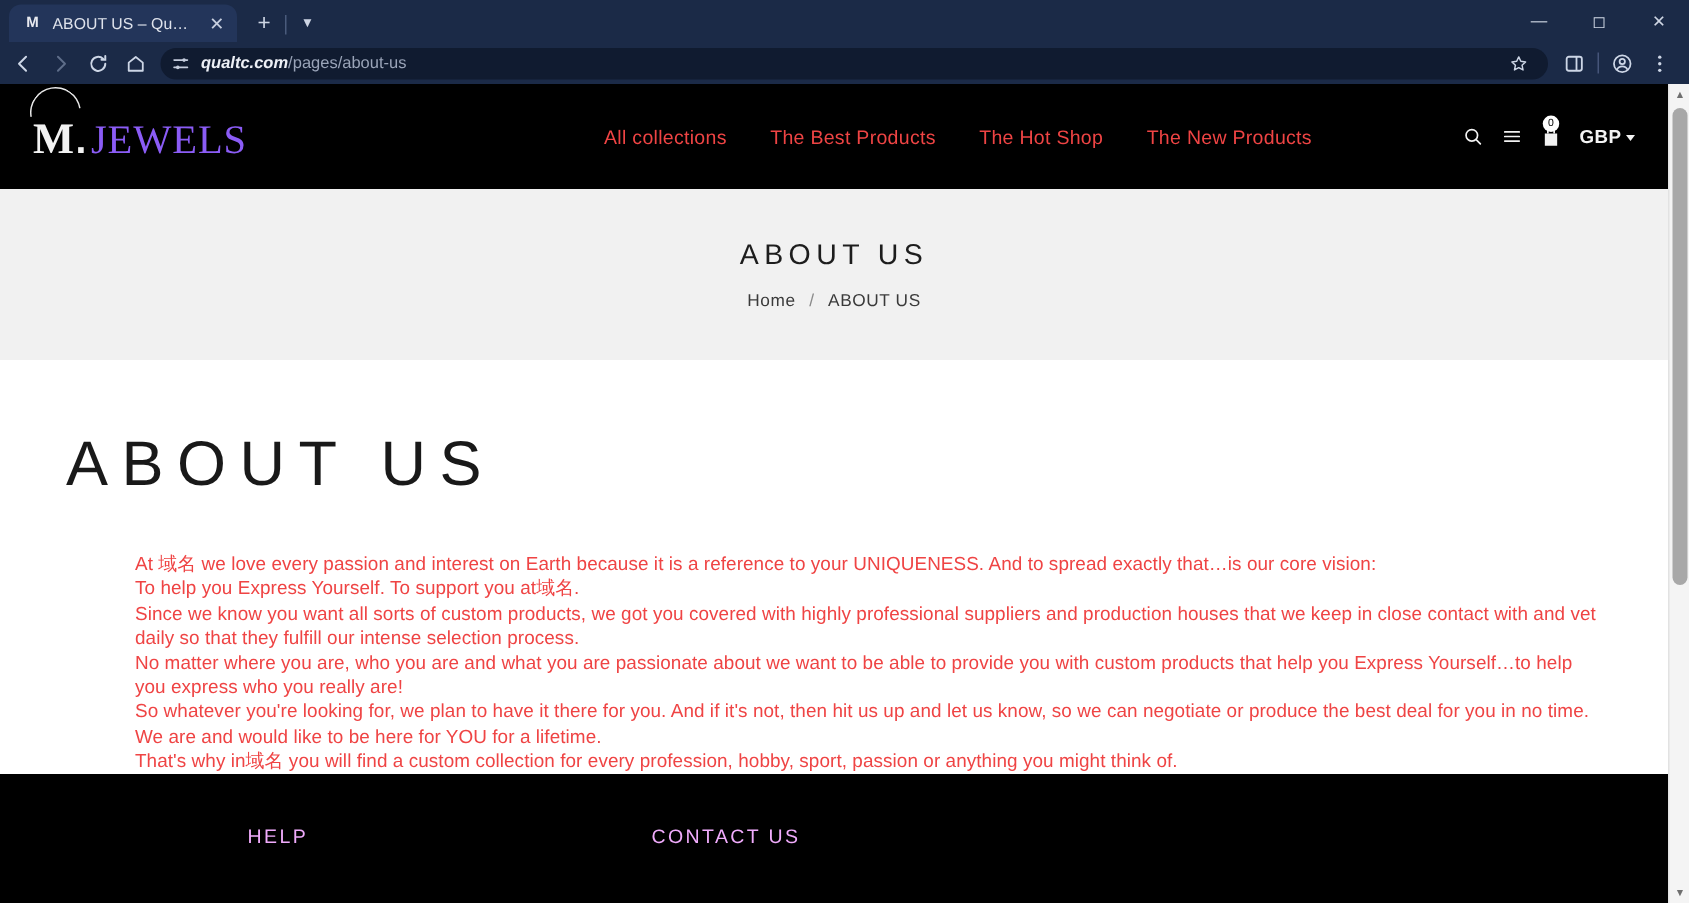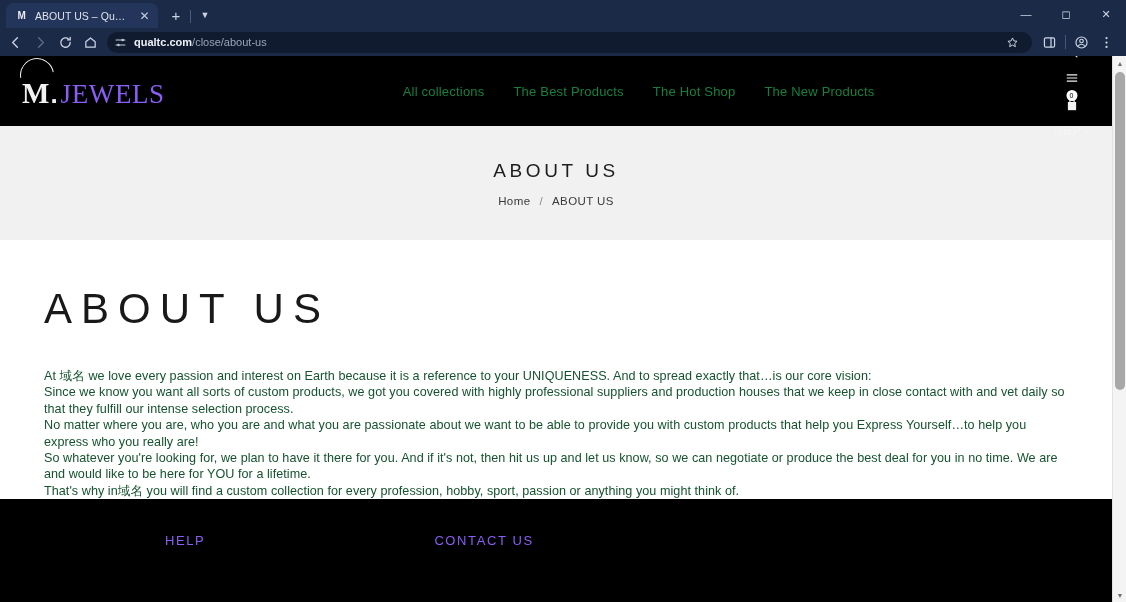--- a/index.html
+++ b/index.html
@@ -135,21 +135,21 @@
     color: #c5cddd;
   }
   .omni-url {
     font-size: 11px;
     color: #9aa4b8;
     white-space: nowrap;
     overflow: hidden;
     flex: 1 1 auto;
     min-width: 0;
   }
-  .omni-url b { color: #edf0f6; font-weight: 600; }
+  .omni-url b { color: #edf0f6; font-weight: 600; font-style: italic; }
   .omni-star {
     width: 20px; height: 20px;
     flex: 0 0 20px;
     display: flex; align-items: center; justify-content: center;
     color: #cdd6e6;
   }
   .tb-divider {
     width: 1px; height: 14px;
     background: #46557a;
     margin: 0 3px;
@@ -219,31 +219,30 @@
     font-weight: 400;
   }
   .main-nav {
     display: flex;
     align-items: center;
     gap: 29px;
     margin-left: 238px;
   }
   .nav-link {
     font-size: 13px;
-    color: #15803d;
+    color: #ef4444;
     letter-spacing: 0.2px;
     white-space: nowrap;
   }
   .header-tools {
     margin-left: auto;
     display: flex;
     align-items: center;
     gap: 12px;
     padding-right: 8px;
-    flex-direction: column;
   }
   .ht-icon {
     color: #f2f2f2;
     display: flex;
     align-items: center;
     justify-content: center;
   }
   .cart-wrap { position: relative; display: flex; align-items: center; }
   .cart-badge {
     position: absolute;
@@ -310,40 +309,41 @@
     font-size: 42px;
     font-weight: 300;
     letter-spacing: 9px;
     color: #191919;
     line-height: 1;
     margin-bottom: 38px;
   }
   .article-body p {
     font-size: 12.6px;
     line-height: 16.4px;
-    color: #14532d;
+    color: #ef4444;
     letter-spacing: 0.05px;
+    margin-left: 46px;
   }
 
   
   .site-footer {
     background: #000000;
     min-height: 120px;
     padding: 34px 0 0 0;
     display: flex;
   }
   .footer-col {
     color: #d4d4d4;
   }
   .footer-col.help { margin-left: 165px; }
   .footer-col.contact { margin-left: 229px; }
   .footer-heading {
     font-size: 13px;
     letter-spacing: 1.6px;
-    color: #8b5cf6;
+    color: #f0abfc;
     font-weight: 400;
   }
 
   
   .pg-scrollbar {
     position: absolute;
     top: 0; right: 0;
     width: 14px;
     height: 546px;
     background: #f4f4f4;
@@ -415,21 +415,21 @@
     </div>
 
     <div class="omnibox">
       <span class="omni-lead">
         <svg width="13" height="13" viewBox="0 0 16 16" fill="none" stroke="currentColor" stroke-width="1.3" stroke-linecap="round">
           <path d="M2.5 5h7M12 5h1.5M2.5 11h2M7 11h6.5"></path>
           <circle cx="10.7" cy="5" r="1.5" fill="currentColor" stroke="none"></circle>
           <circle cx="5.6" cy="11" r="1.5" fill="currentColor" stroke="none"></circle>
         </svg>
       </span>
-      <span class="omni-url"><b>qualtc.com</b><span>/close/about-us</span></span>
+      <span class="omni-url"><b>qualtc.com</b><span>/pages/about-us</span></span>
       <span class="omni-star">
         <svg width="13" height="13" viewBox="0 0 16 16" fill="none" stroke="currentColor" stroke-width="1.2" stroke-linejoin="round">
             <path d="M8 2.4l1.7 3.6 3.9.5-2.9 2.7.8 3.9L8 11.2 4.5 13.1l.8-3.9-2.9-2.7 3.9-.5z"></path>
           </svg>
       </span>
     </div>
 
     <div class="tb-icon">
       <svg width="15" height="15" viewBox="0 0 16 16" fill="none" stroke="currentColor" stroke-width="1.3" stroke-linejoin="round">
           <rect x="2.6" y="3" width="10.8" height="10" rx="1.6"></rect>
@@ -511,20 +511,21 @@
         <a>Home</a>
         <span class="sep">/</span>
         <span>ABOUT US</span>
       </div>
     </section>
 
     <main class="article">
       <h2 class="article-title">ABOUT US</h2>
       <div class="article-body">
         <p>At 域名 we love every passion and interest on Earth because it is a reference to your UNIQUENESS. And to spread exactly that…is our core vision:</p>
+        <p>To help you Express Yourself. To support you at域名.</p>
         <p>Since we know you want all sorts of custom products, we got you covered with highly professional suppliers and production houses that we keep in close contact with and vet daily so that they fulfill our intense selection process.</p>
         <p>No matter where you are, who you are and what you are passionate about we want to be able to provide you with custom products that help you Express Yourself…to help you express who you really are!</p>
         <p>So whatever you're looking for, we plan to have it there for you. And if it's not, then hit us up and let us know, so we can negotiate or produce the best deal for you in no time. We are and would like to be here for YOU for a lifetime.</p>
         <p>That's why in域名 you will find a custom collection for every profession, hobby, sport, passion or anything you might think of.</p>
       </div>
     </main>
 
     <footer class="site-footer">
       <div class="footer-col help">
         <div class="footer-heading">HELP</div>

